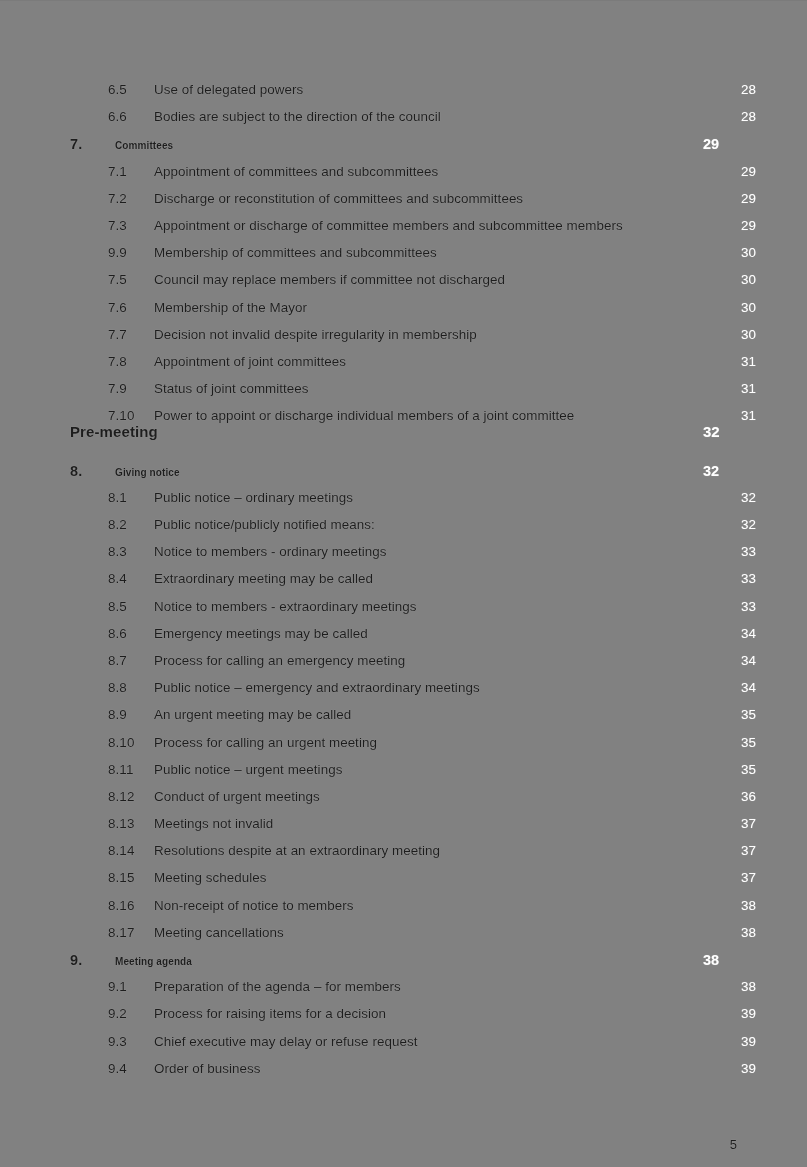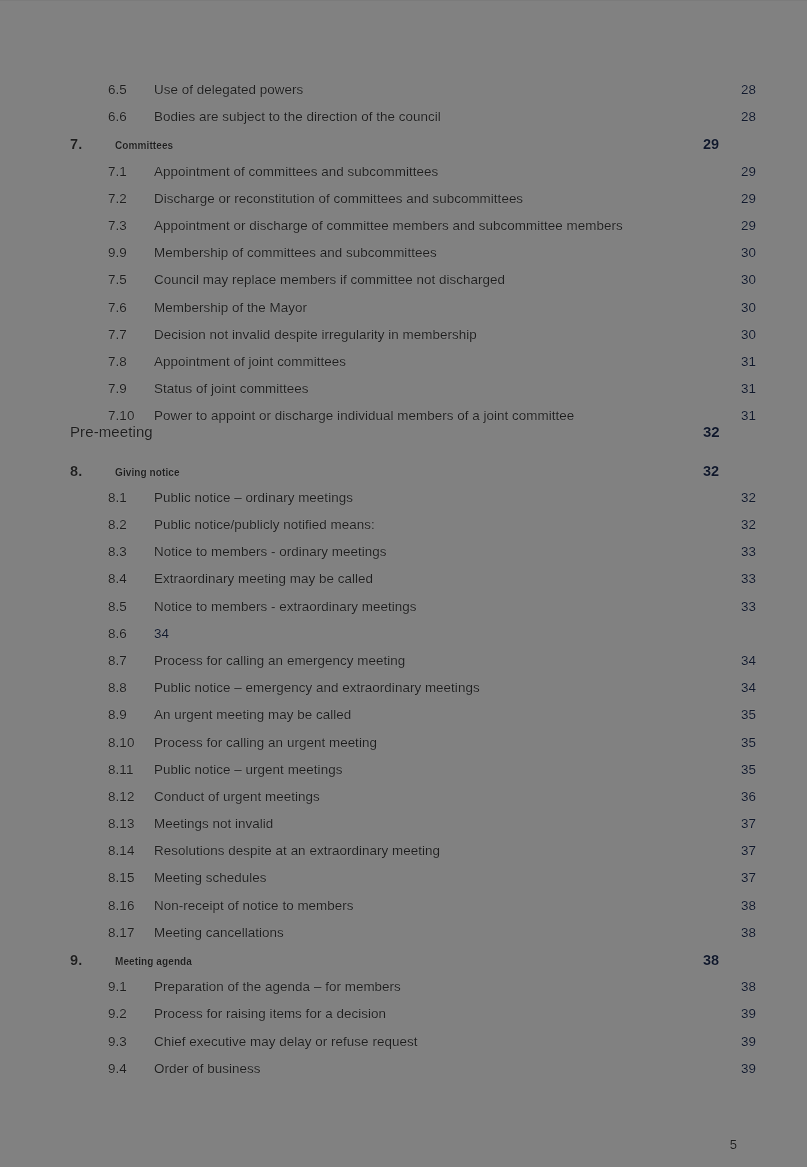--- a/index.html
+++ b/index.html
@@ -59,21 +59,21 @@
     flex: 1 1 auto;
     color: #1d1d1d;
     overflow: hidden;
     text-overflow: clip;
     text-shadow: 0 0 1px rgba(255,255,255,0.35);
   }
 
   .page-no {
     flex: 0 0 34px;
     text-align: left;
-    color: #0f172a;
+    color: #ffffff;
     text-shadow: 0 0 1px rgba(255,255,255,0.35);
   }
 
   
   .lvl1 .num {
     width: 45px;
     font-size: 14.5px;
     font-weight: bold;
     letter-spacing: 0.1px;
   }
@@ -86,21 +86,21 @@
     font-size: 14.5px;
     font-weight: bold;
   }
 
   
   .part .num {
     width: 0px;
   }
   .part .label {
     font-size: 15px;
-    font-weight: normal;
+    font-weight: bold;
     letter-spacing: 0.1px;
   }
   .part .page-no {
     font-size: 15px;
     font-weight: bold;
   }
 
   
   .lvl2 {
     padding-left: 38px;
@@ -231,20 +231,21 @@
         <span class="label">Extraordinary meeting may be called</span>
         <span class="page-no">33</span>
       </div>
       <div class="toc-row lvl2">
         <span class="num">8.5</span>
         <span class="label">Notice to members - extraordinary meetings</span>
         <span class="page-no">33</span>
       </div>
       <div class="toc-row lvl2">
         <span class="num">8.6</span>
+        <span class="label">Emergency meetings may be called</span>
         <span class="page-no">34</span>
       </div>
       <div class="toc-row lvl2">
         <span class="num">8.7</span>
         <span class="label">Process for calling an emergency meeting</span>
         <span class="page-no">34</span>
       </div>
       <div class="toc-row lvl2">
         <span class="num">8.8</span>
         <span class="label">Public notice – emergency and extraordinary meetings</span>

